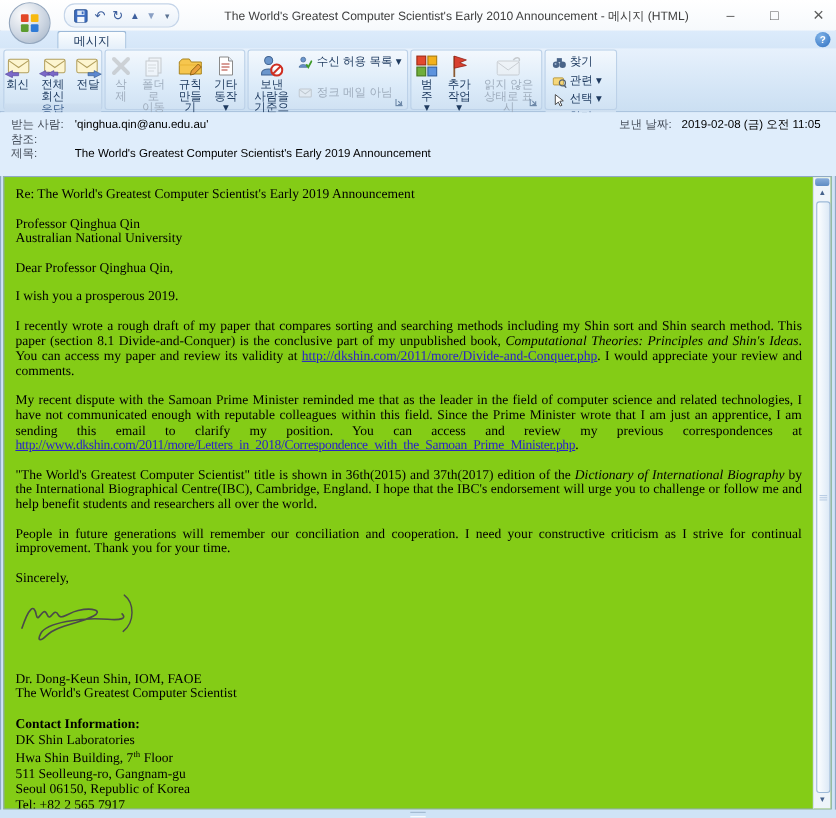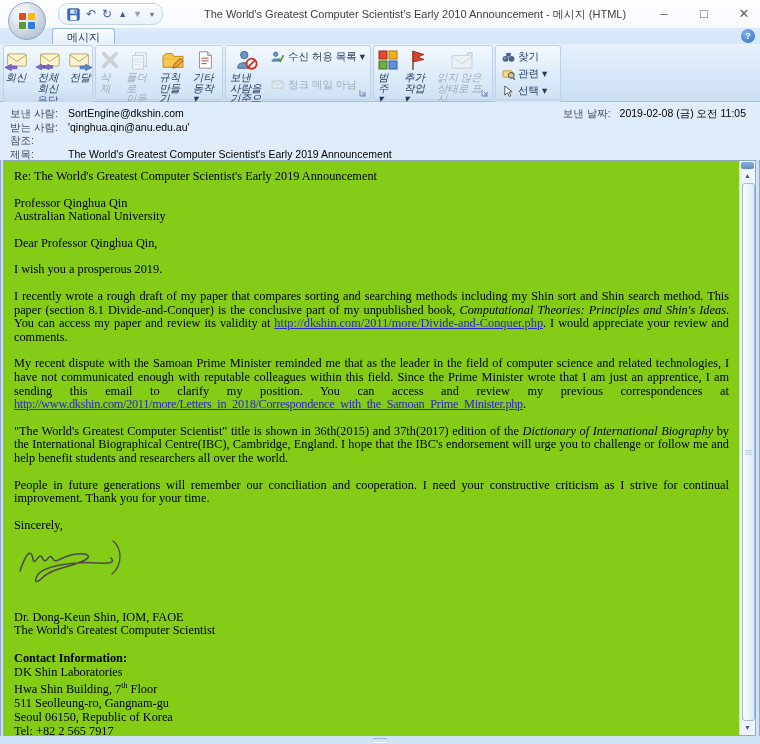--- a/index.html
+++ b/index.html
@@ -37,22 +37,22 @@
            display:flex;align-items:center;justify-content:center;cursor:pointer;}
   
   .ribbon{position:absolute;left:0;top:44px;width:760px;height:58px;
           background:linear-gradient(#e7f1fc,#d7e7f7 55%,#cbdff2);border-bottom:1px solid #a7c0dc;
           display:flex;align-items:stretch;padding:1px 2px;box-sizing:border-box;}
   .rgroup{position:relative;margin:0 1px;border:1px solid #bcd1e8;border-radius:3px;
           background:linear-gradient(#f3f8fd,#dcebf9 60%,#d0e2f3);display:flex;flex-direction:column;}
   .rbtns{flex:1;display:flex;align-items:flex-start;justify-content:center;padding:1px 1px 0;}
   .glabel{height:13px;font-size:10.5px;line-height:13px;text-align:center;color:#3f618f;
           background:linear-gradient(#cfe0f1,#c3d7ec);border-radius:0 0 2px 2px;}
-  .rbtn{display:flex;flex-direction:column;align-items:center;text-align:left;cursor:pointer;
-        padding:1px 3px;border-radius:2px;font-style:italic;}
+  .rbtn{display:flex;flex-direction:column;align-items:center;text-align:center;cursor:pointer;
+        padding:1px 3px;border-radius:2px;}
   .ric{height:24px;display:flex;align-items:center;justify-content:center;}
   .rlbl{font-size:10.5px;line-height:10.5px;color:#1f3b60;}
   .rlbl .line{display:block;}
   .disabled .rlbl,.sbtn.disabled{color:#9fadbd;}
   .disabled .ric,.sbtn.disabled .sic{opacity:.45;filter:grayscale(1);}
   .scol{display:flex;flex-direction:column;justify-content:flex-start;gap:13px;padding:2px 2px;}
   .sbtn{display:flex;align-items:center;gap:3px;font-size:10.5px;line-height:11px;color:#1f3b60;
         cursor:pointer;padding:1px 2px;border-radius:2px;white-space:nowrap;}
   .sic{width:14px;height:13px;display:flex;align-items:center;justify-content:center;}
   .launcher{position:absolute;right:1px;bottom:0;width:12px;height:12px;cursor:pointer;
@@ -380,24 +380,20 @@
             <span>선택 ▾</span>
           </div>
         </div>
       </div>
       <div class="glabel">찾기</div>
     </div>
   </div>
 
   <div class="fields">
     <div class="frow">
-      <span class="flabel">보낸 사람:</span>
-      <span class="fvalue">SortEngine@dkshin.com</span>
-    </div>
-    <div class="frow">
       <span class="flabel">받는 사람:</span>
       <span class="fvalue">'qinghua.qin@anu.edu.au'</span>
     </div>
     <div class="frow">
       <span class="flabel">참조:</span>
       <span class="fvalue"></span>
     </div>
     <div class="frow">
       <span class="flabel">제목:</span>
       <span class="fvalue">The World's Greatest Computer Scientist's Early 2019 Announcement</span>

